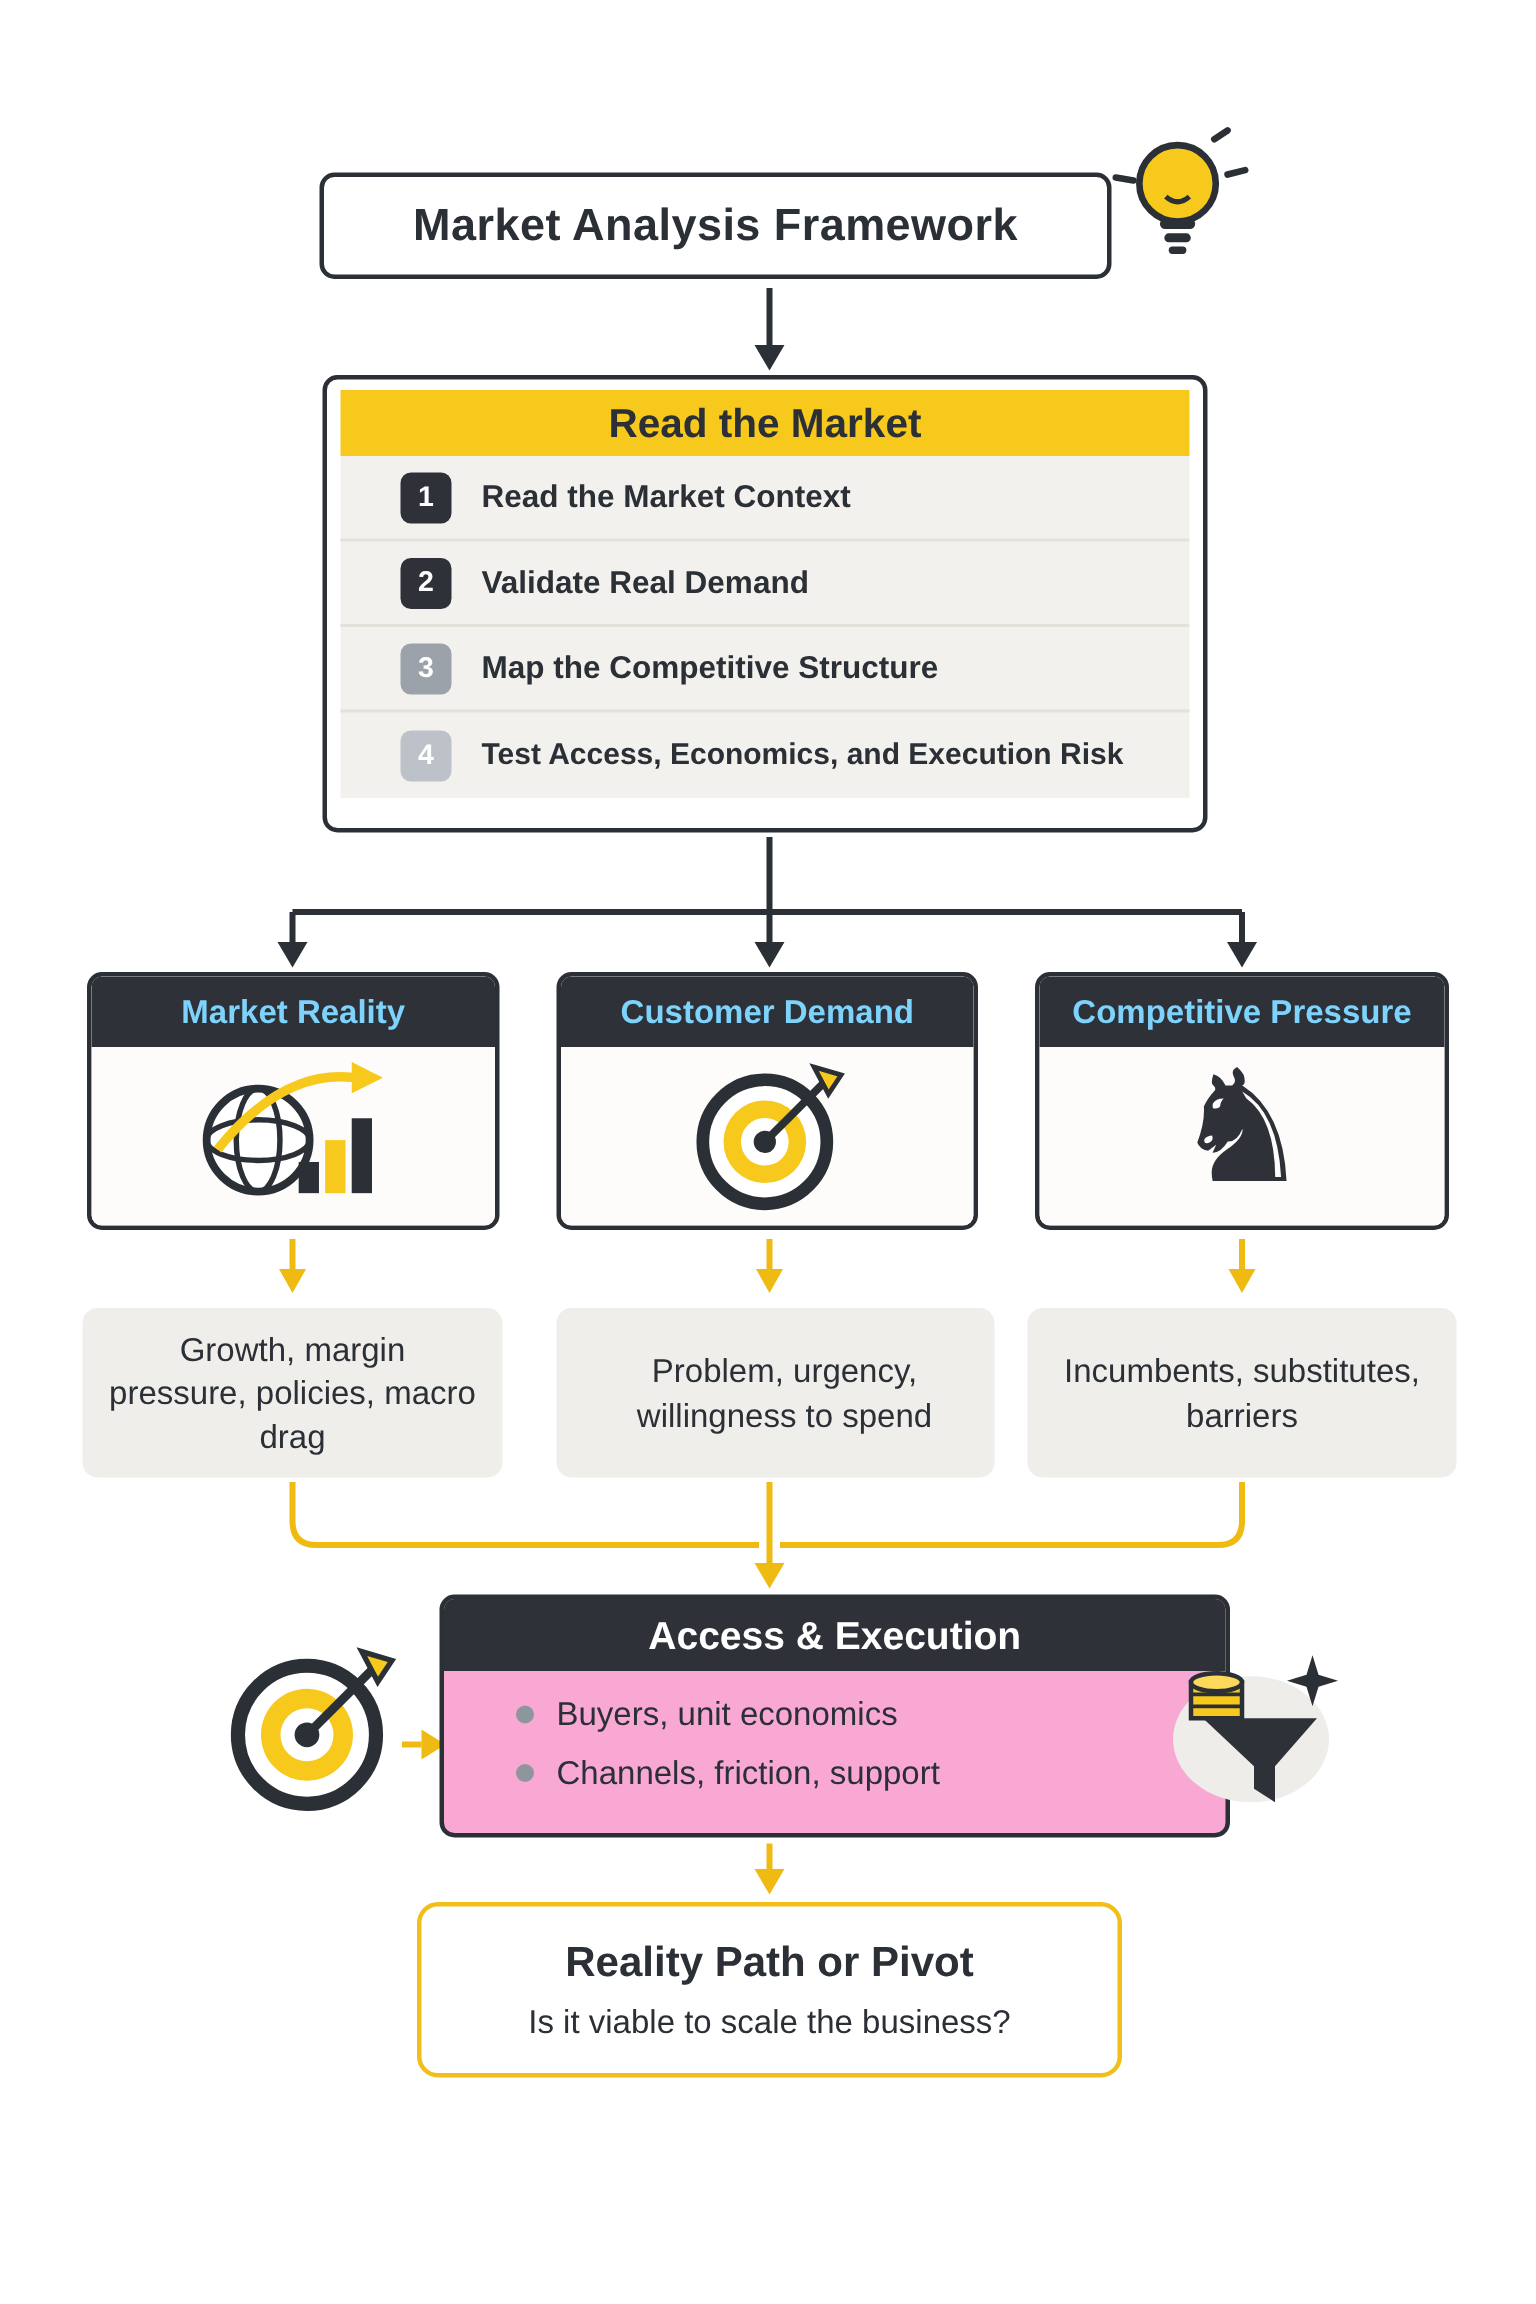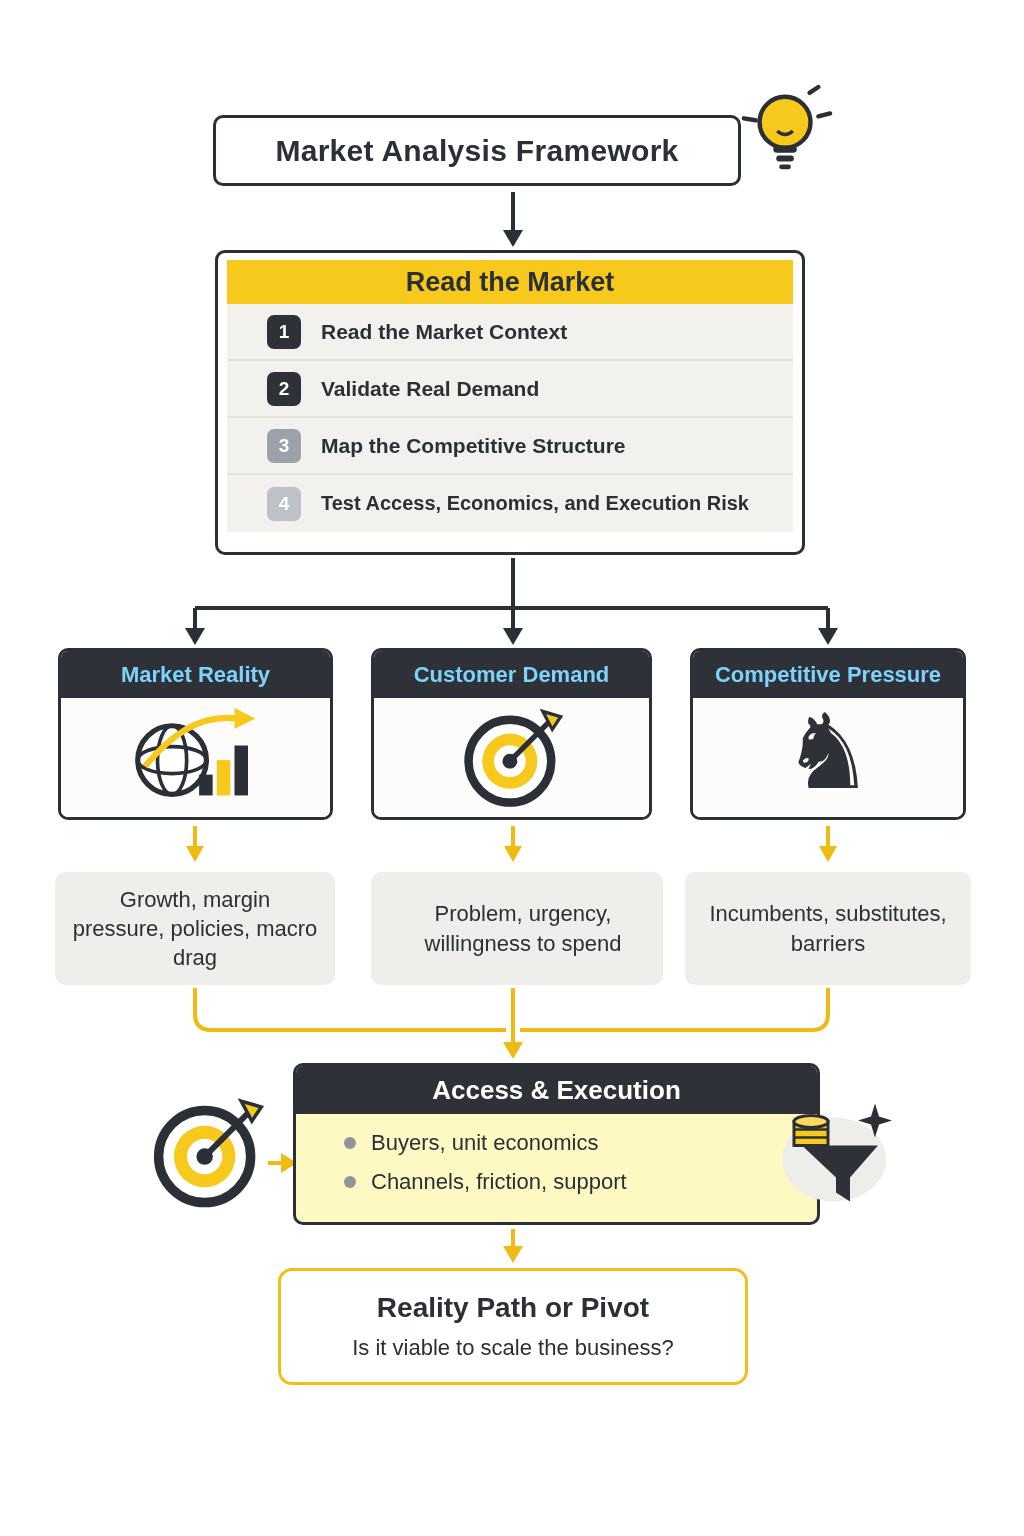--- a/index.html
+++ b/index.html
@@ -41,21 +41,21 @@
     font-size:22px; font-weight:bold; }
   .branch-body { height:calc(100% - 47px); display:flex; align-items:center; justify-content:center; background:#FDFCFB; }
   .knight-glyph { font-size:104px; line-height:1; color:#2E3138; transform:translateY(-6px); }
 
   
   .note { position:absolute; top:872px; height:113px; background:#F0EEEA; border-radius:10px;
     display:flex; align-items:center; justify-content:center; text-align:center;
     font-size:22px; font-weight:500; line-height:1.32; padding:0 16px; }
 
   
-  .access-box { left:293px; top:1063px; width:527px; height:162px; border-radius:10px; overflow:hidden; background:#fef9c3; }
+  .access-box { left:293px; top:1063px; width:527px; height:162px; border-radius:10px; overflow:hidden; background:#f9a8d4; }
   .access-header { height:48px; background:#2E3138; color:#fff; display:flex; align-items:center; justify-content:center;
     font-size:26px; font-weight:bold; }
   .bullets { padding:16px 0 0 48px; display:flex; flex-direction:column; gap:13px; }
   .bullet { display:flex; align-items:center; gap:15px; font-size:22px; }
   .dot { width:12px; height:12px; border-radius:50%; background:#8F959C; flex:0 0 auto; }
 
   .target-left { left:148px; top:1094px; width:118px; height:118px; }
   .funnel { left:772px; top:1096px; width:130px; height:118px; }
 
   

